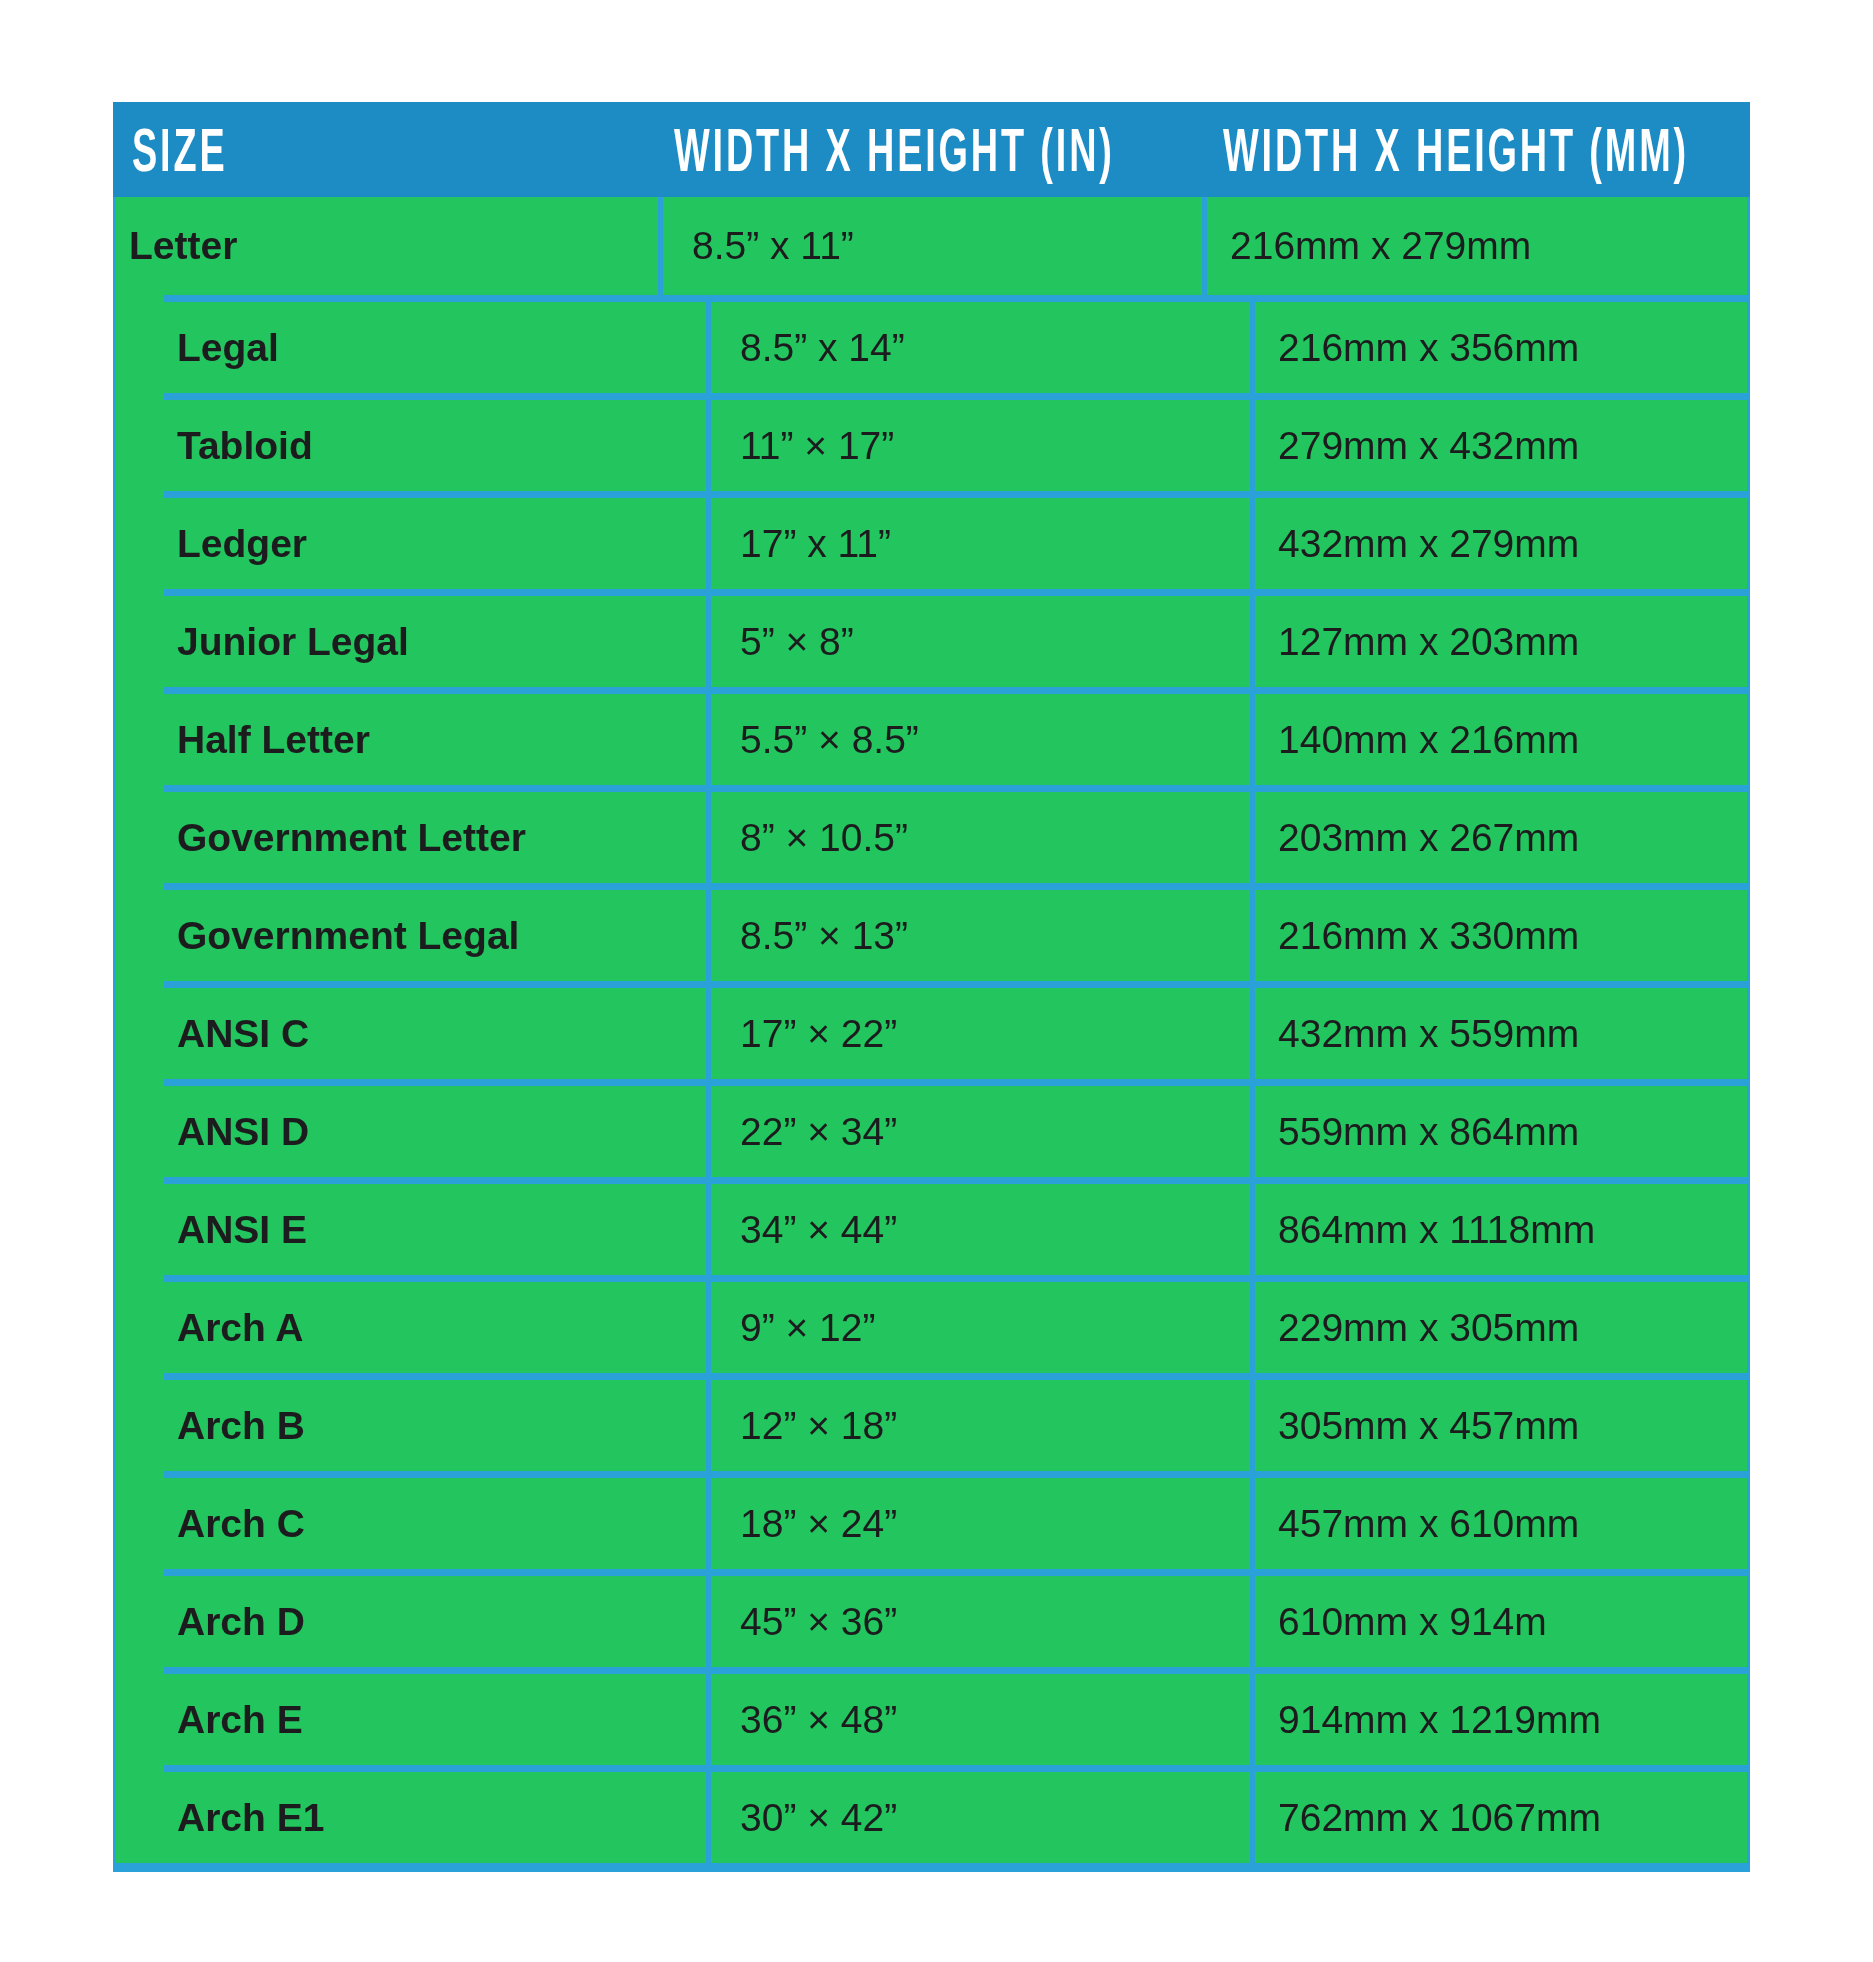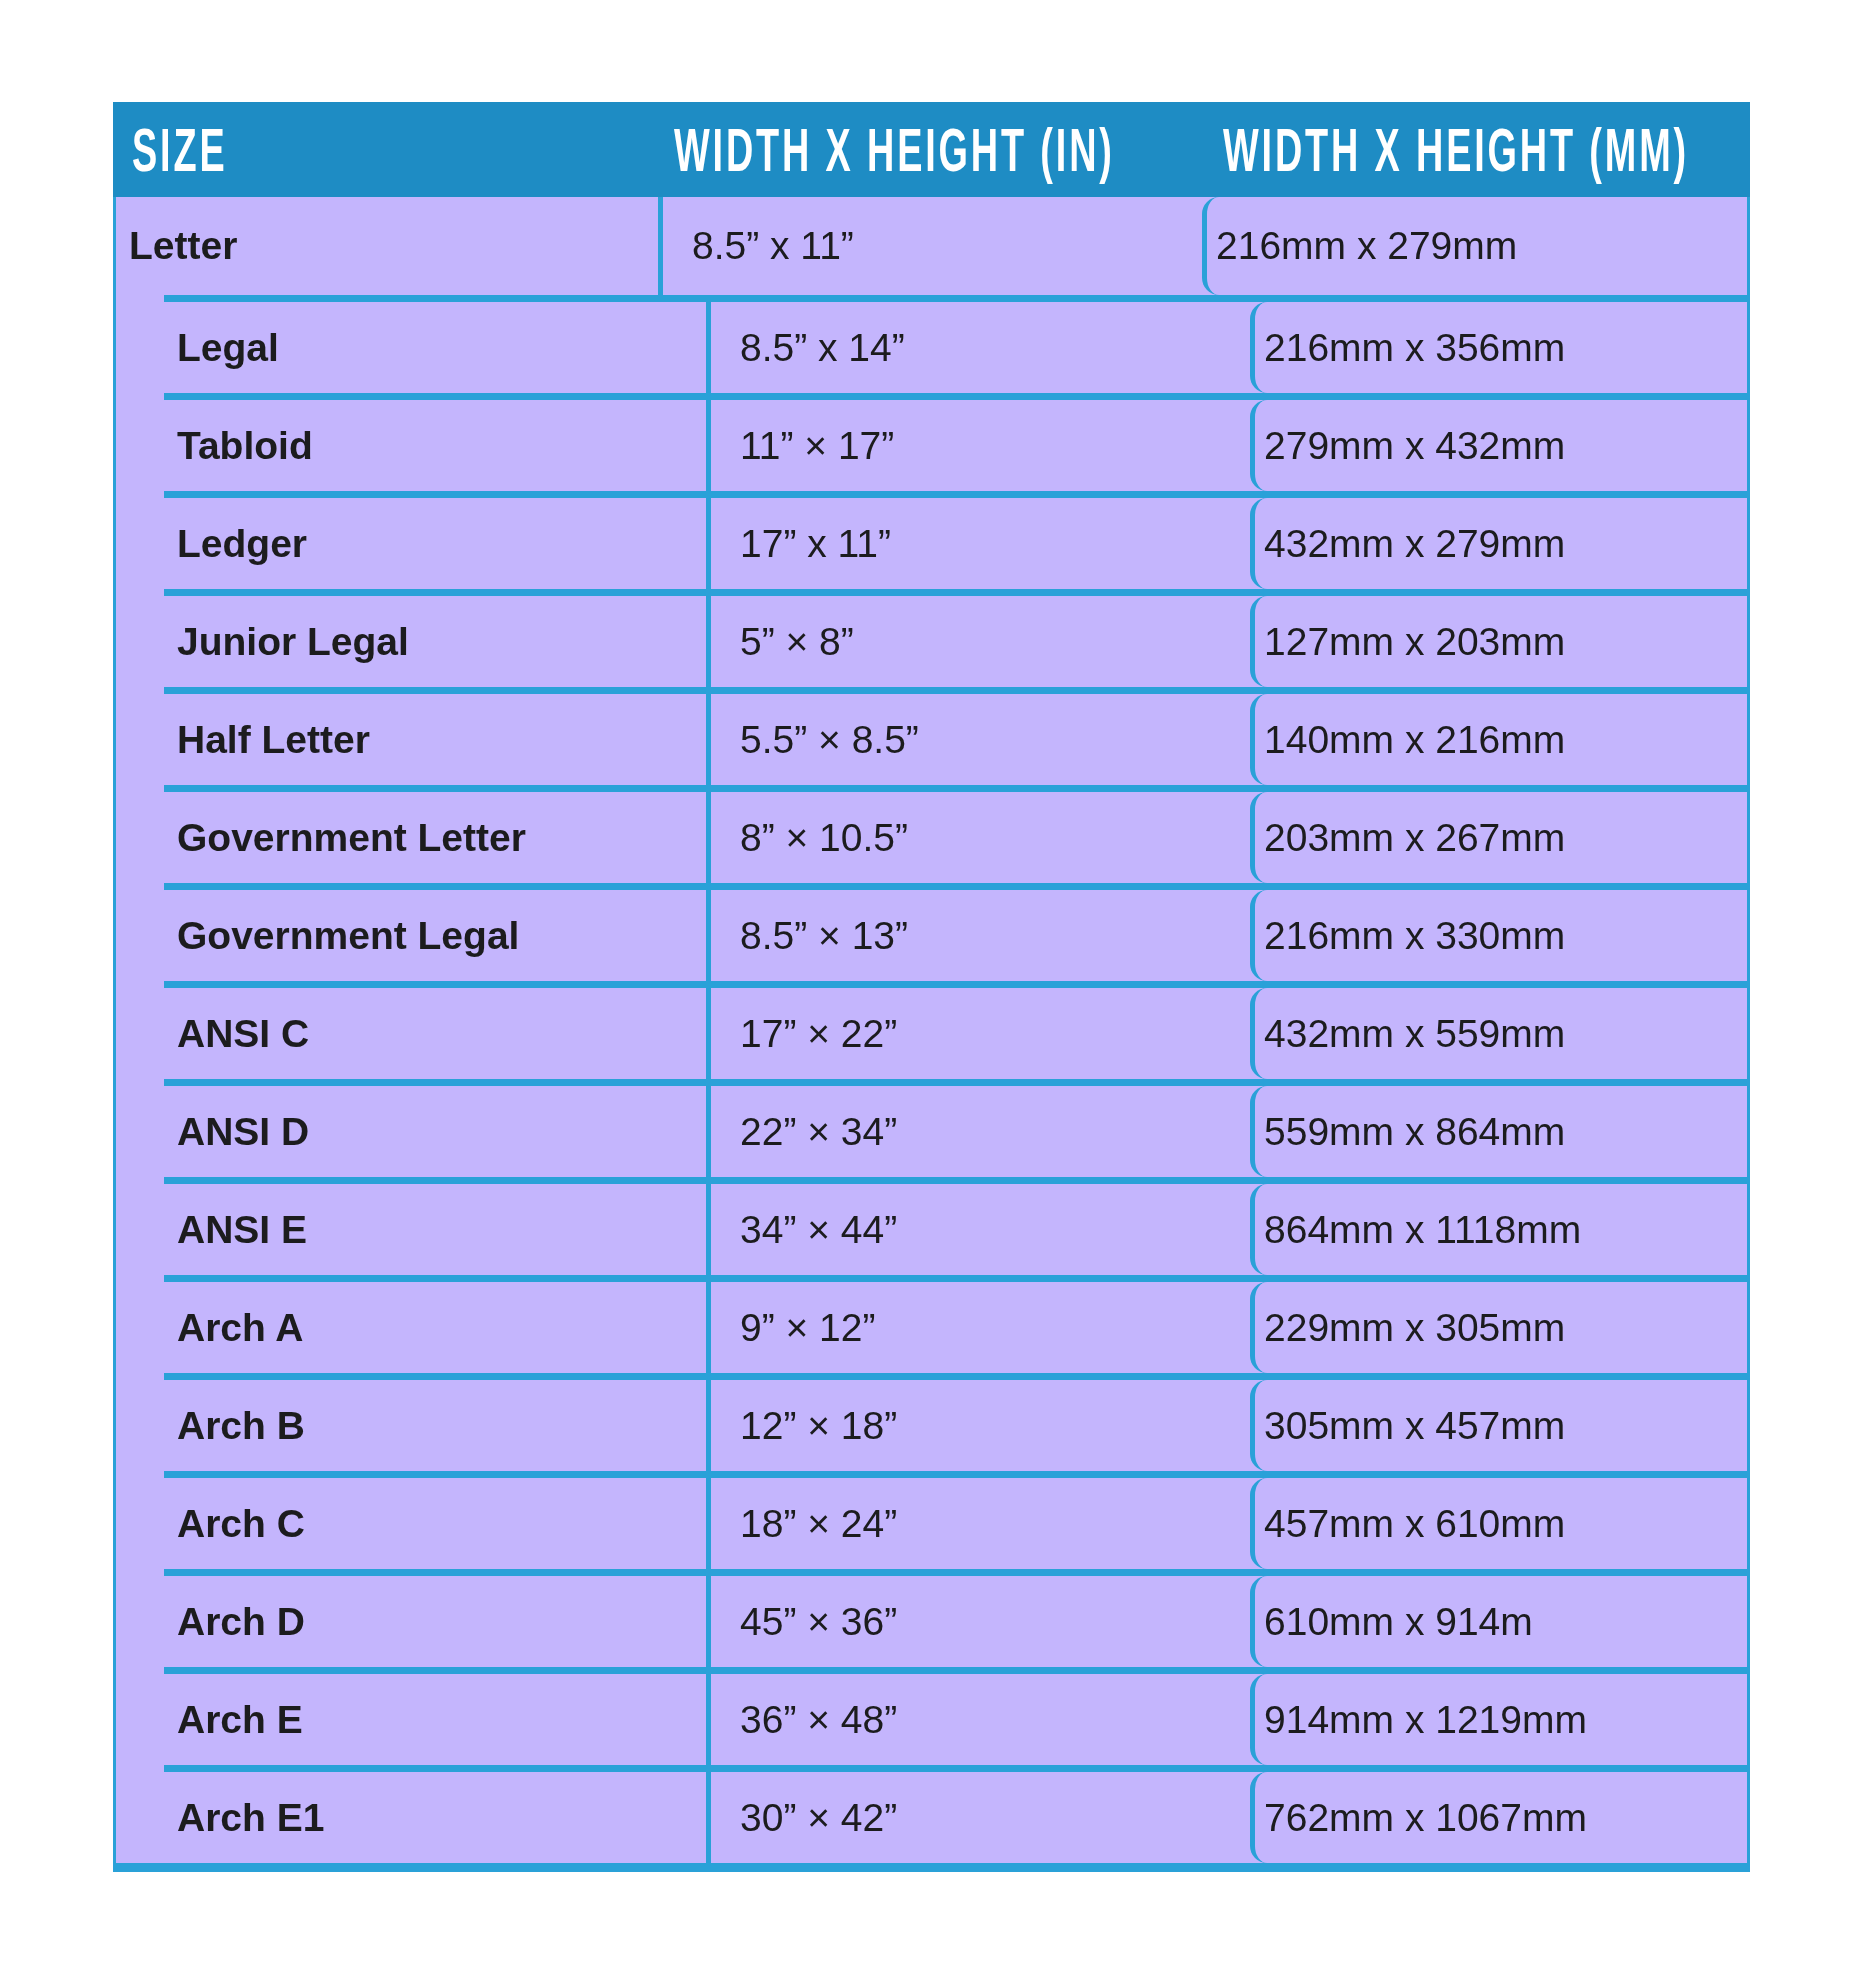--- a/index.html
+++ b/index.html
@@ -48,21 +48,21 @@
     font-size: 61px;
     font-weight: bold;
     letter-spacing: 4.6px;
     white-space: nowrap;
   }
   .tbody {
     box-sizing: border-box;
     border-left: 3.8px solid var(--border);
     border-right: 3.8px solid var(--border);
     border-bottom: 9.2px solid var(--border);
-    background: #c4b5fd;
+    background: #22c55e;
   }
   .tr {
     display: flex;
     height: 98px;
     box-sizing: border-box;
   }
   .tr + .tr {
     border-top: 7px solid var(--border);
     margin-left: 48px;
   }
@@ -80,23 +80,22 @@
     padding-left: 13px;
     font-weight: bold;
   }
   .td-inches {
     width: 544px;
     padding-left: 29px;
     border-left: 5.4px solid var(--border);
   }
   .td-mm {
     flex: 1;
-    padding-left: 9px;
+    padding-left: 23px;
     border-left: 5.4px solid var(--border);
-    border-radius: 17px;
   }
 </style>
 </head>
 <body>
 
 <div class="size-table">
   <div class="thead">
     <div class="th th-size">
       <span class="hdr-text">SIZE</span>
     </div>

